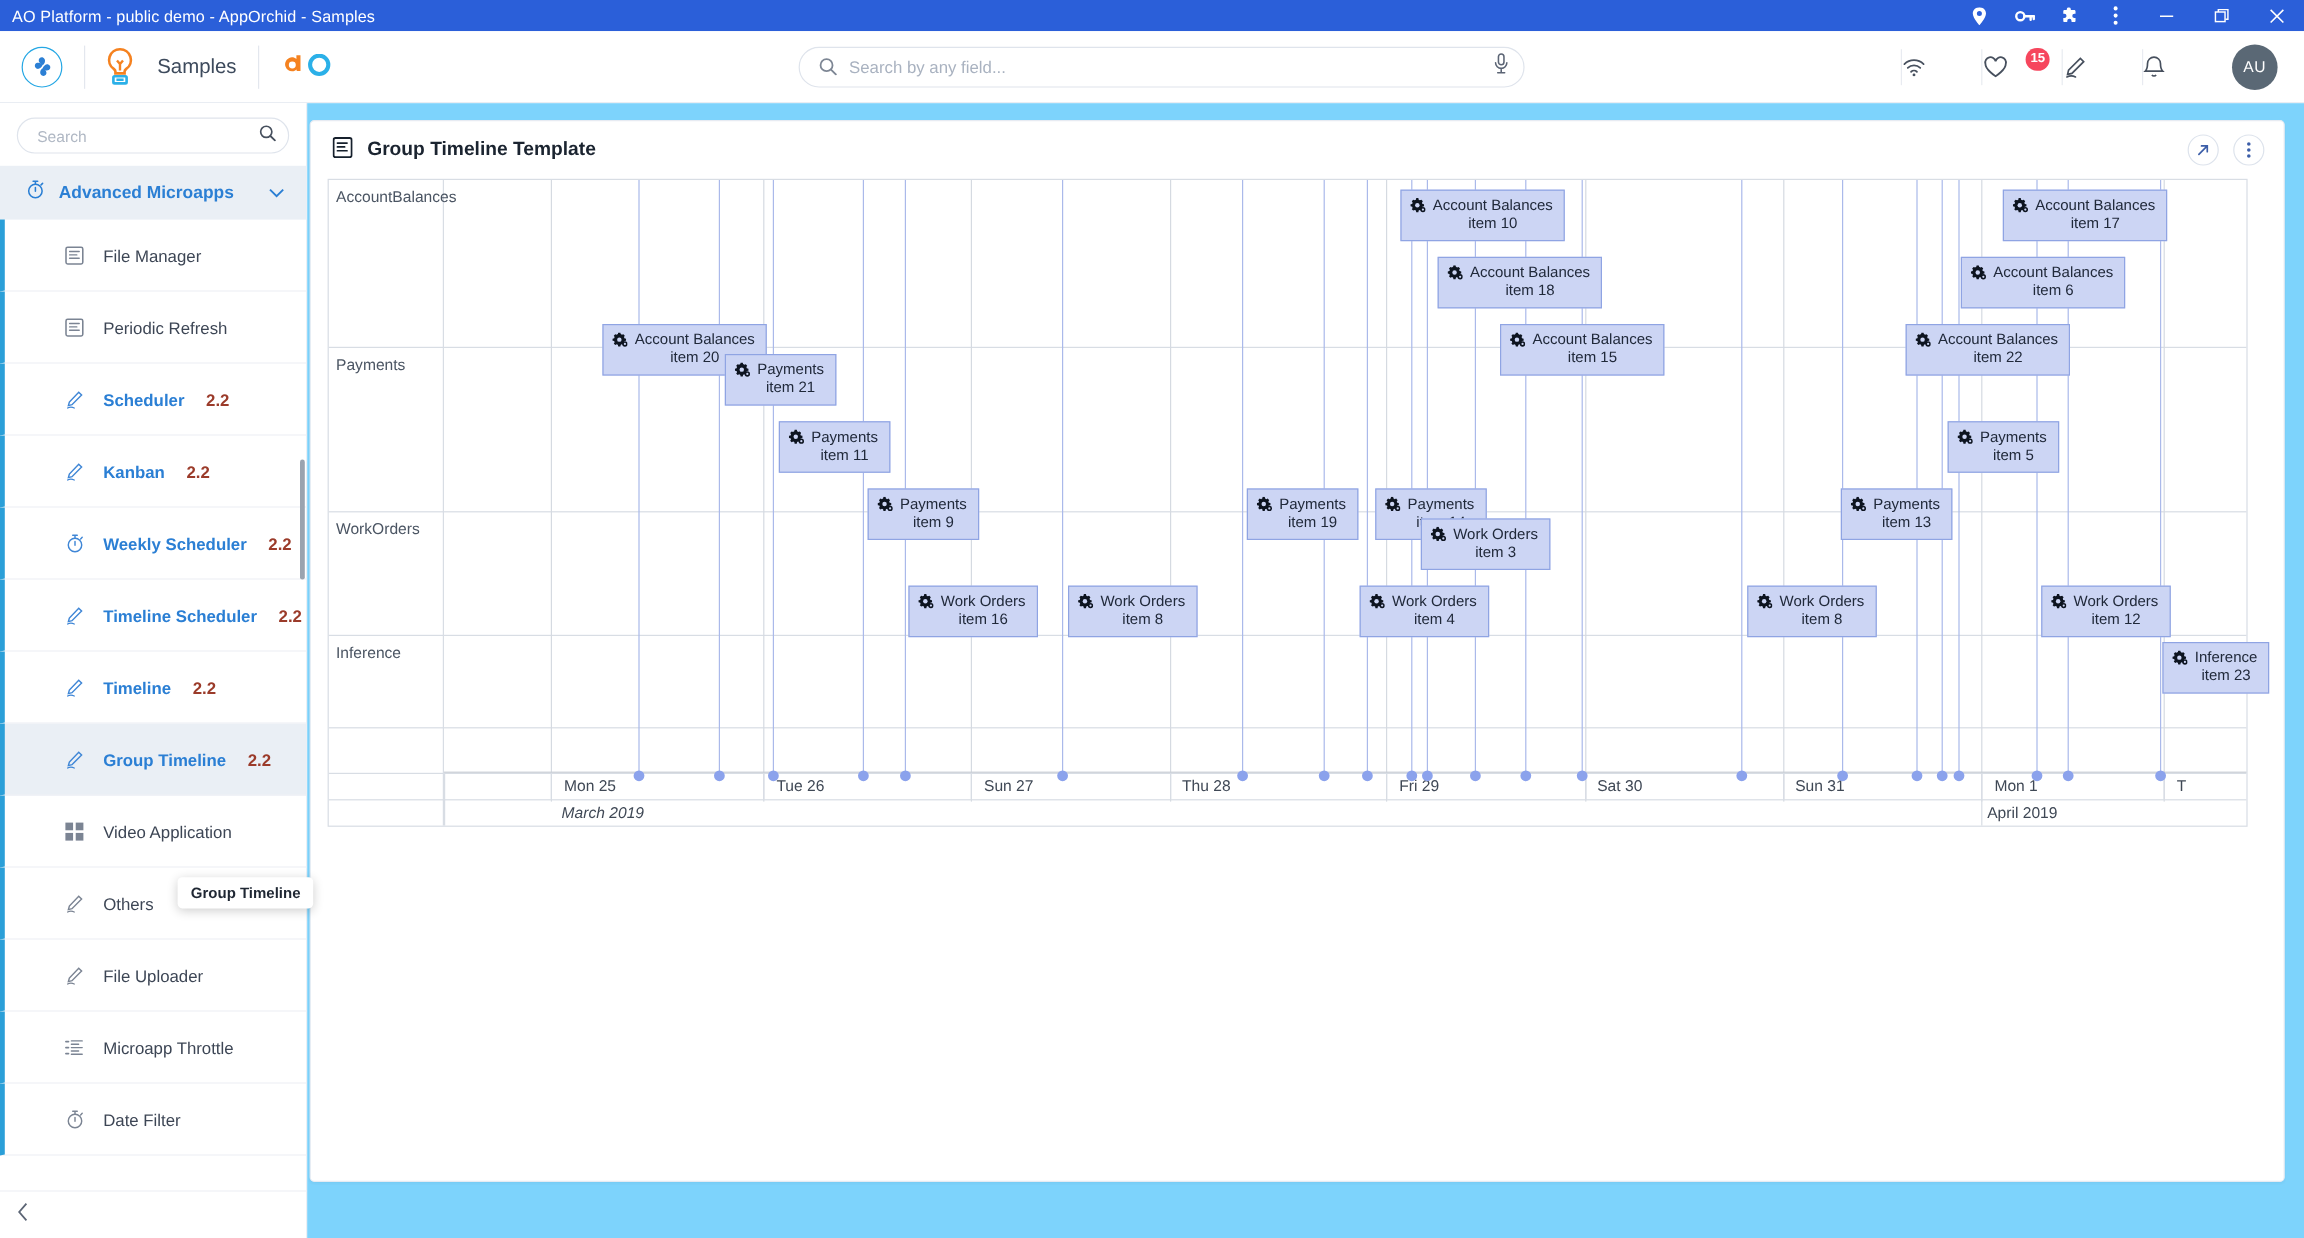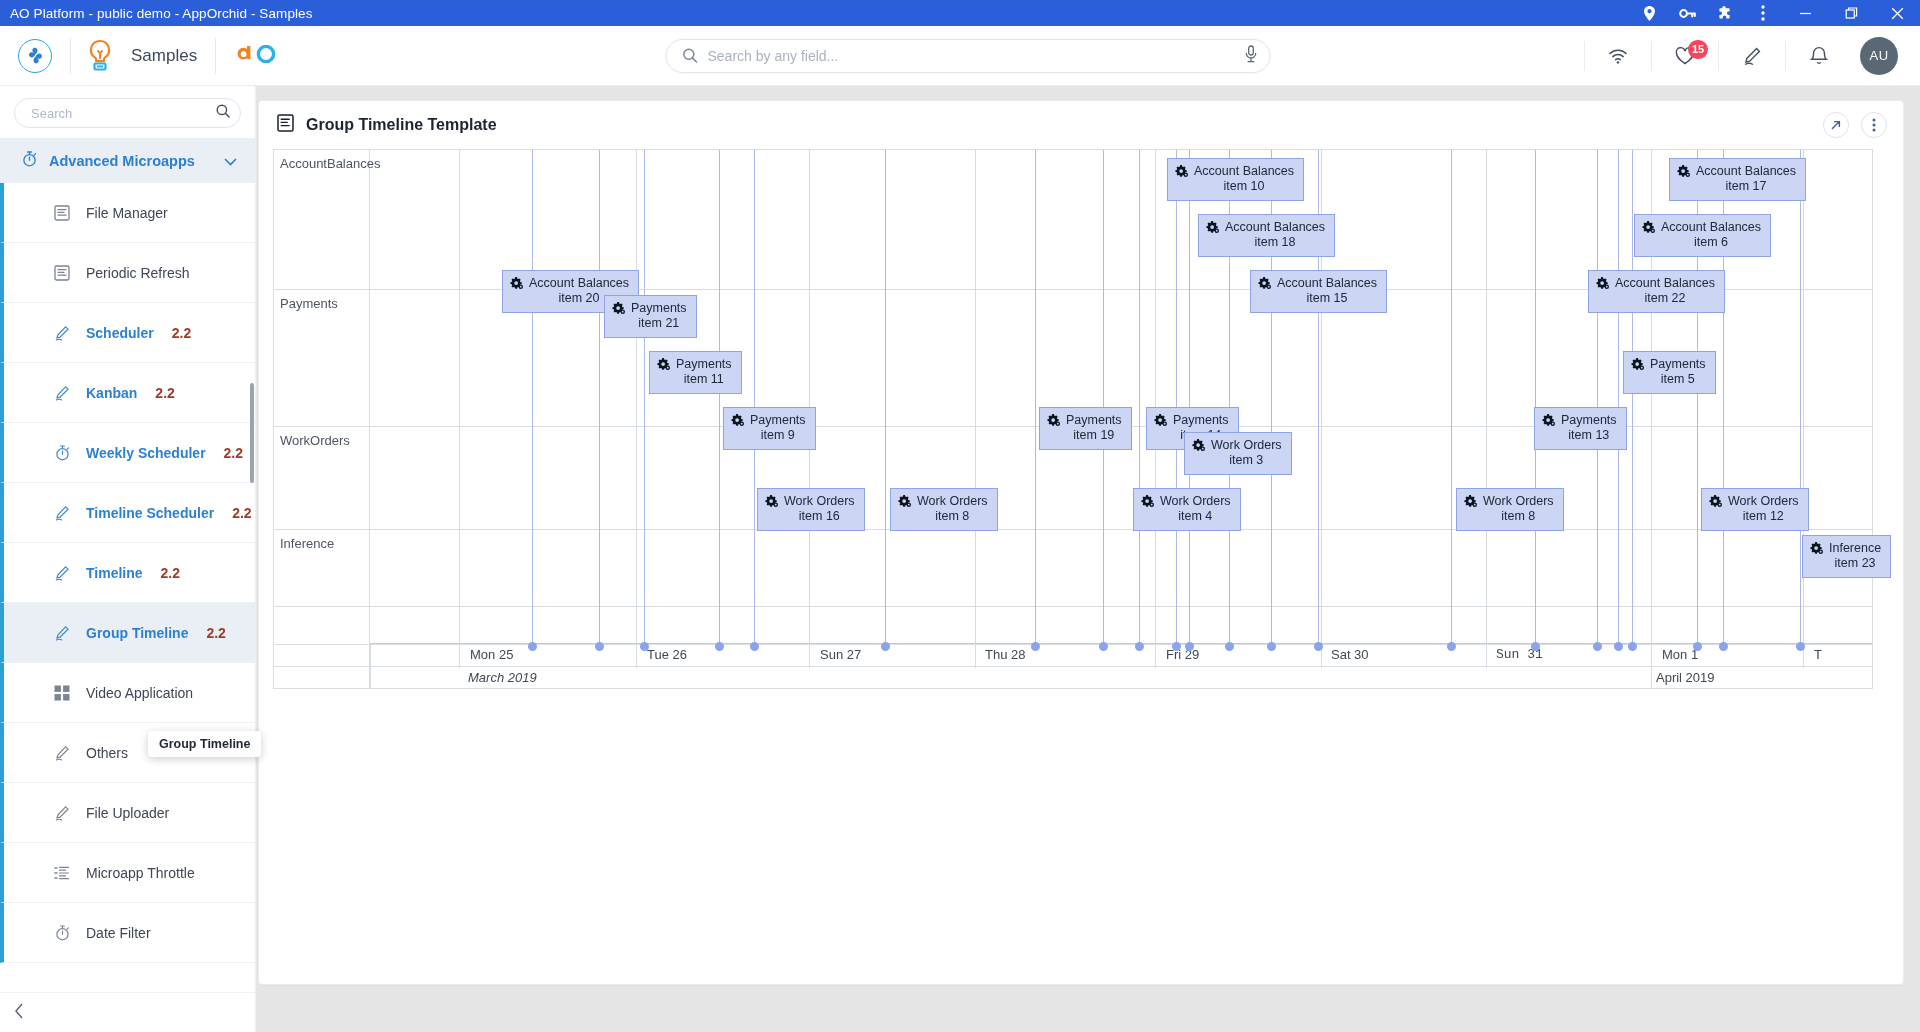--- a/index.html
+++ b/index.html
@@ -44,21 +44,21 @@
     display: flex; align-items: center; padding: 0 12px 0 16px; background:#fff;
   }
   .searchbox .s-ico { margin-right: 10px; display:flex; }
   .searchbox input {
     border: 0; outline: none; flex: 1; font-size: 14px; color: #4a5568;
     font-family: "Liberation Sans", sans-serif; background: transparent;
   }
   .searchbox input::placeholder { color: #a9b2c0; }
 
   .appbar-right { margin-left: auto; display: flex; align-items: center; height: 100%; }
-  .ab-item { width: 66px; height: 60px; display:flex; align-items:center; justify-content:center; position: relative; }
+  .ab-item { width: 66px; height: 60px; display:flex; align-items:center; position: relative; }
   .ab-sep { width:1px; height:30px; background:#e8ebf1; }
   .badge {
     position: absolute; top: 14px; left: 36px; min-width: 19px; height: 19px;
     border-radius: 10px; background: #f6465d; color: #fff; font-size: 11px;
     display:flex; align-items:center; justify-content:center; padding: 0 4px; font-weight: 600;
   }
   .avatar {
     width: 38px; height: 38px; border-radius: 50%; background: #5a6875; color: #fff;
     display:flex; align-items:center; justify-content:center; font-size: 13px; letter-spacing: .5px;
     margin-right: 22px; margin-left: 8px;
@@ -106,21 +106,21 @@
     padding: 6px 11px; border-radius: 4px; box-shadow: 0 2px 9px rgba(0,0,0,.20);
     z-index: 50; white-space: nowrap;
   }
 
   .side-foot { height: 40px; display:flex; align-items:center; padding-left: 14px; border-top: 1px solid #eef1f5; }
 
   
   .side-sb { position: absolute; right: 1px; top: 245px; width: 4px; height: 100px; background: #9aa3af; border-radius: 3px; }
 
   
-  .main { flex: 1; background: #e5e5e5; padding: 14px 16px 0 0; position: relative; }
+  .main { flex: 1; background: #7dd3fc; padding: 14px 16px 0 0; position: relative; }
   .card {
     background: #fff; border: 1px solid #e7ebf2; border-radius: 4px;
     height: 885px; margin-left: 2px; position: relative;
     box-shadow: 0 1px 2px rgba(20,40,80,.04);
   }
   .card-head { height: 48px; display: flex; align-items: center; padding: 0 16px 0 18px; }
   .card-title { font-size: 16px; font-weight: 700; color: #1b2430; margin-left: 12px; }
   .card-actions { margin-left: auto; display: flex; gap: 12px; align-items:center; }
   .round-btn {
     width: 26px; height: 26px; border-radius: 50%; border: 1px solid #dde3ec;
@@ -790,21 +790,21 @@
           <div class="daylbl" style="left: 373px; bottom: 26px;">Tue 26</div>
           <div class="daysep" style="left: 535px; bottom: 22px; height: 22px;"></div>
           <div class="daylbl" style="left: 546px; bottom: 26px;">Sun 27</div>
           <div class="daysep" style="left: 701px; bottom: 22px; height: 22px;"></div>
           <div class="daylbl" style="left: 711px; bottom: 26px;">Thu 28</div>
           <div class="daysep" style="left: 881px; bottom: 22px; height: 22px;"></div>
           <div class="daylbl" style="left: 892px; bottom: 26px;">Fri 29</div>
           <div class="daysep" style="left: 1047px; bottom: 22px; height: 22px;"></div>
           <div class="daylbl" style="left: 1057px; bottom: 26px;">Sat 30</div>
           <div class="daysep" style="left: 1212px; bottom: 22px; height: 22px;"></div>
-          <div class="daylbl" style="left: 1222px; bottom: 26px; font-family: Liberation Mono, monospace;">Sun 31</div>
+          <div class="daylbl" style="left: 1222px; bottom: 26px;">Sun 31</div>
           <div class="daysep" style="left: 1377px; bottom: 22px; height: 22px;"></div>
           <div class="daylbl" style="left: 1388px; bottom: 26px;">Mon 1</div>
           <div class="daysep" style="left: 1529px; bottom: 22px; height: 22px;"></div>
           <div class="daylbl" style="left: 1540px; bottom: 26px;">T</div>
           <div class="monthlbl" style="left: 194px; bottom: 3px; font-style: italic;">March 2019</div>
           <div class="monthlbl" style="left: 1382px; bottom: 3px;">April 2019</div>
           <div class="daysep" style="left: 1377px; bottom: 0px; height: 22px;"></div>
           <div class="daysep" style="left: 96px; bottom: 0px; height: 44px;"></div>
           <div class="tick-dot" style="left: 254px; top: 492px;"></div>
           <div class="tick-dot" style="left: 321px; top: 492px;"></div>

